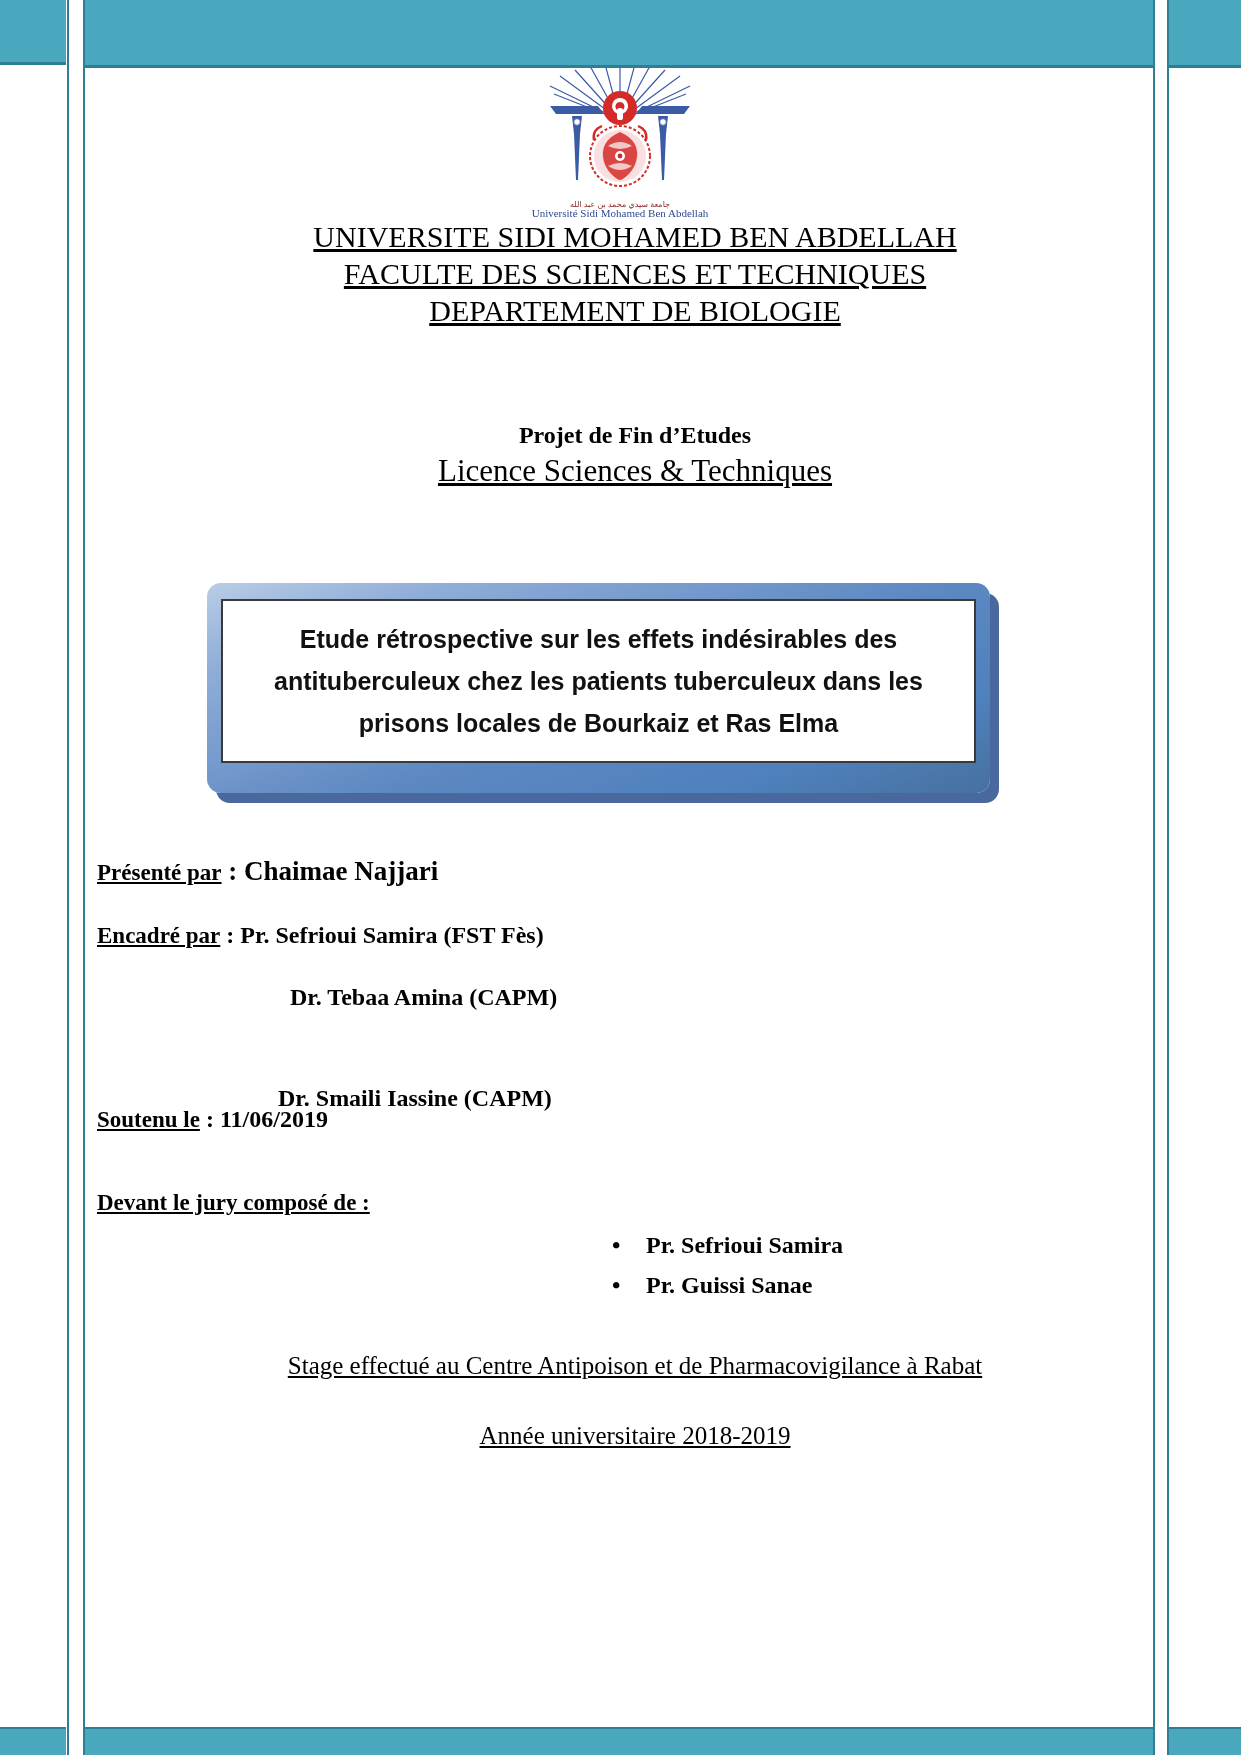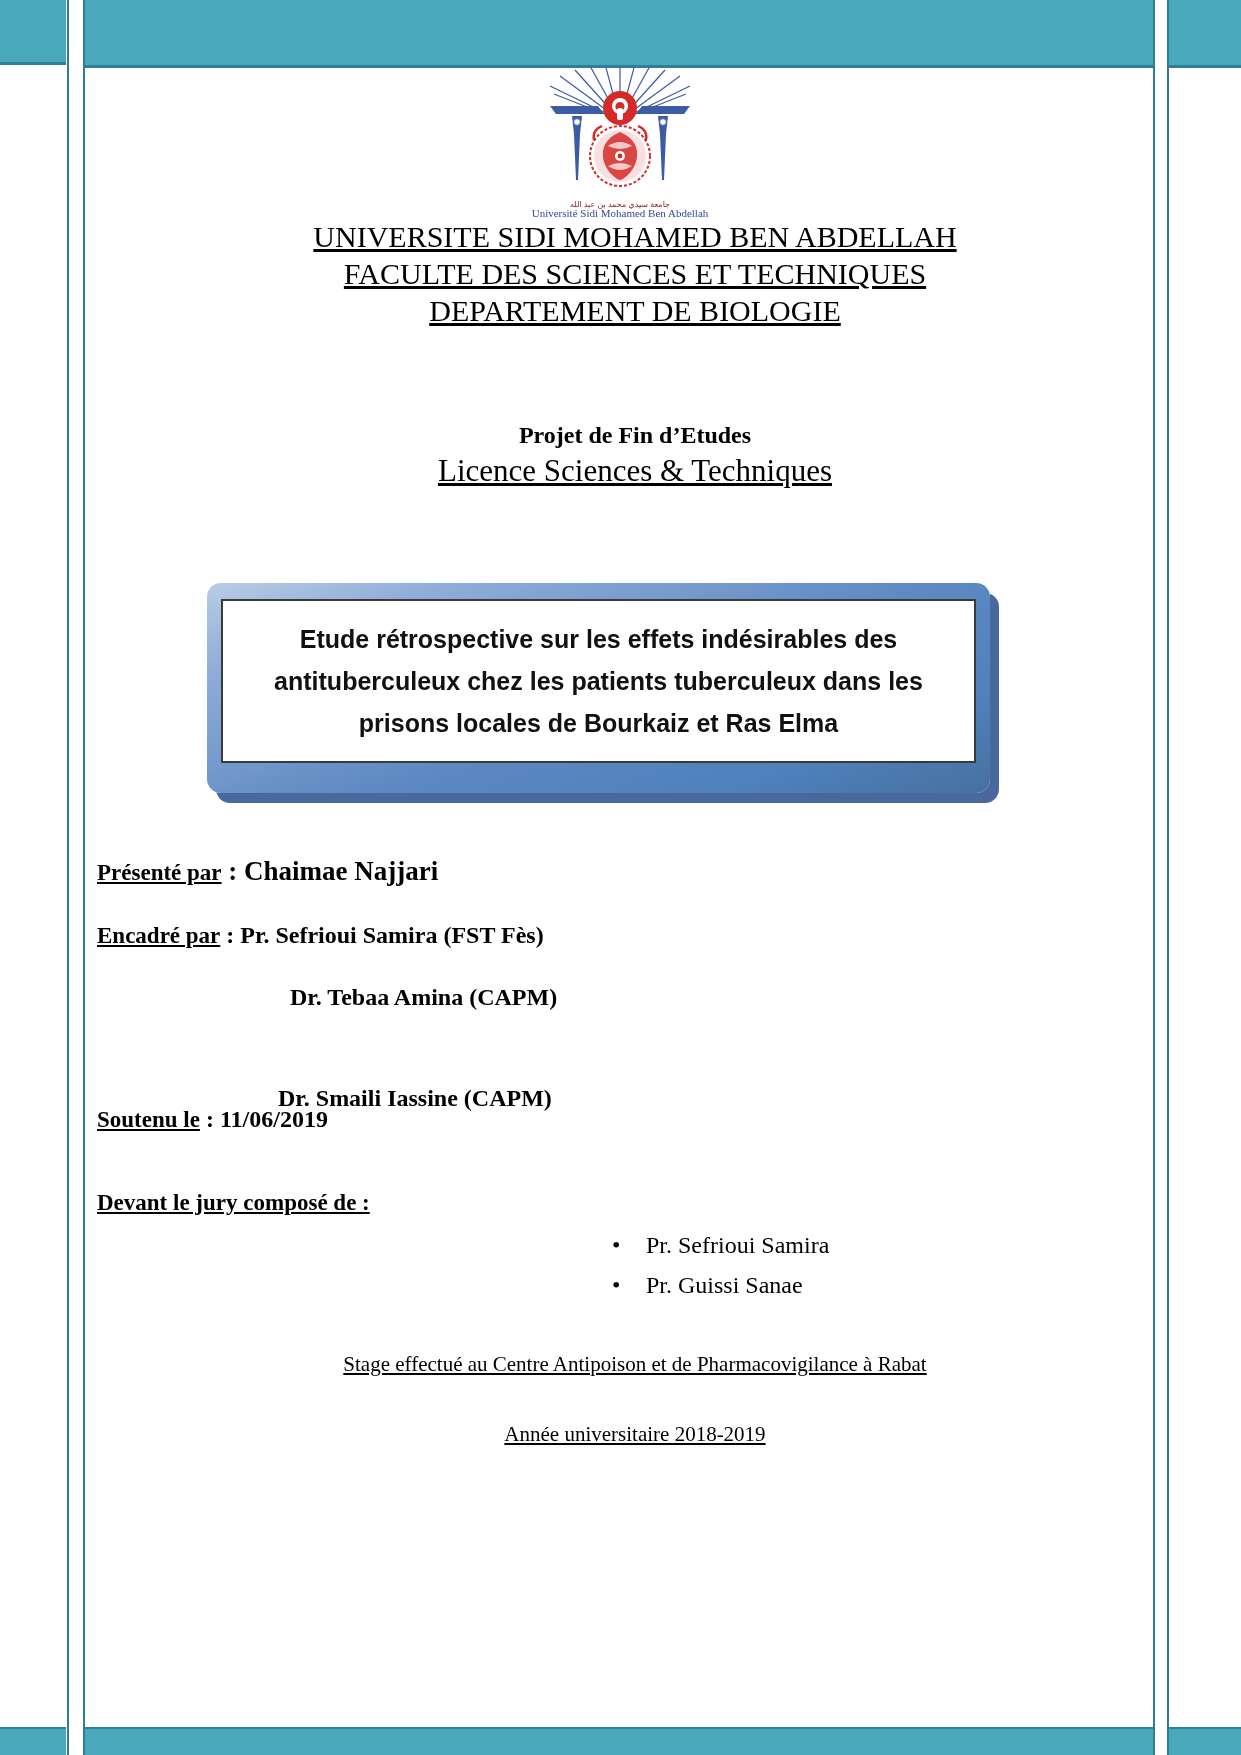--- a/index.html
+++ b/index.html
@@ -37,23 +37,23 @@
   }
   .title-text{
     font-family:"Liberation Sans",sans-serif;font-weight:bold;
     font-size:25px;line-height:42px;text-align:center;color:#111;
   }
   
   .row{position:absolute;left:97px;white-space:nowrap;}
   .lbl{font-size:23px;font-weight:bold;text-decoration:underline;}
   .val{font-size:24px;font-weight:bold;}
   .val-big{font-size:27px;font-weight:bold;}
-  .jury-item{position:absolute;white-space:nowrap;font-size:24px;font-weight:normal;}
+  .jury-item{position:absolute;white-space:nowrap;font-size:24px;font-weight:bold;}
   .bullet{display:inline-block;width:34px;font-size:24px;}
-  .footer-line{font-size:21px;text-decoration:underline;}
+  .footer-line{font-size:25px;text-decoration:underline;}
 </style>
 </head>
 <body>
 
 <div class="teal-block tb-top" style="left:0;top:0;width:66px;height:62px;"></div>
 <div class="teal-block tb-top" style="left:85px;top:0;width:1068px;height:65px;"></div>
 <div class="teal-block tb-top" style="left:1169px;top:0;width:72px;height:65px;"></div>
 
 <div class="teal-block tb-bottom" style="left:0;top:1727px;width:66px;height:28px;"></div>
 <div class="teal-block tb-bottom" style="left:85px;top:1727px;width:1068px;height:28px;"></div>

